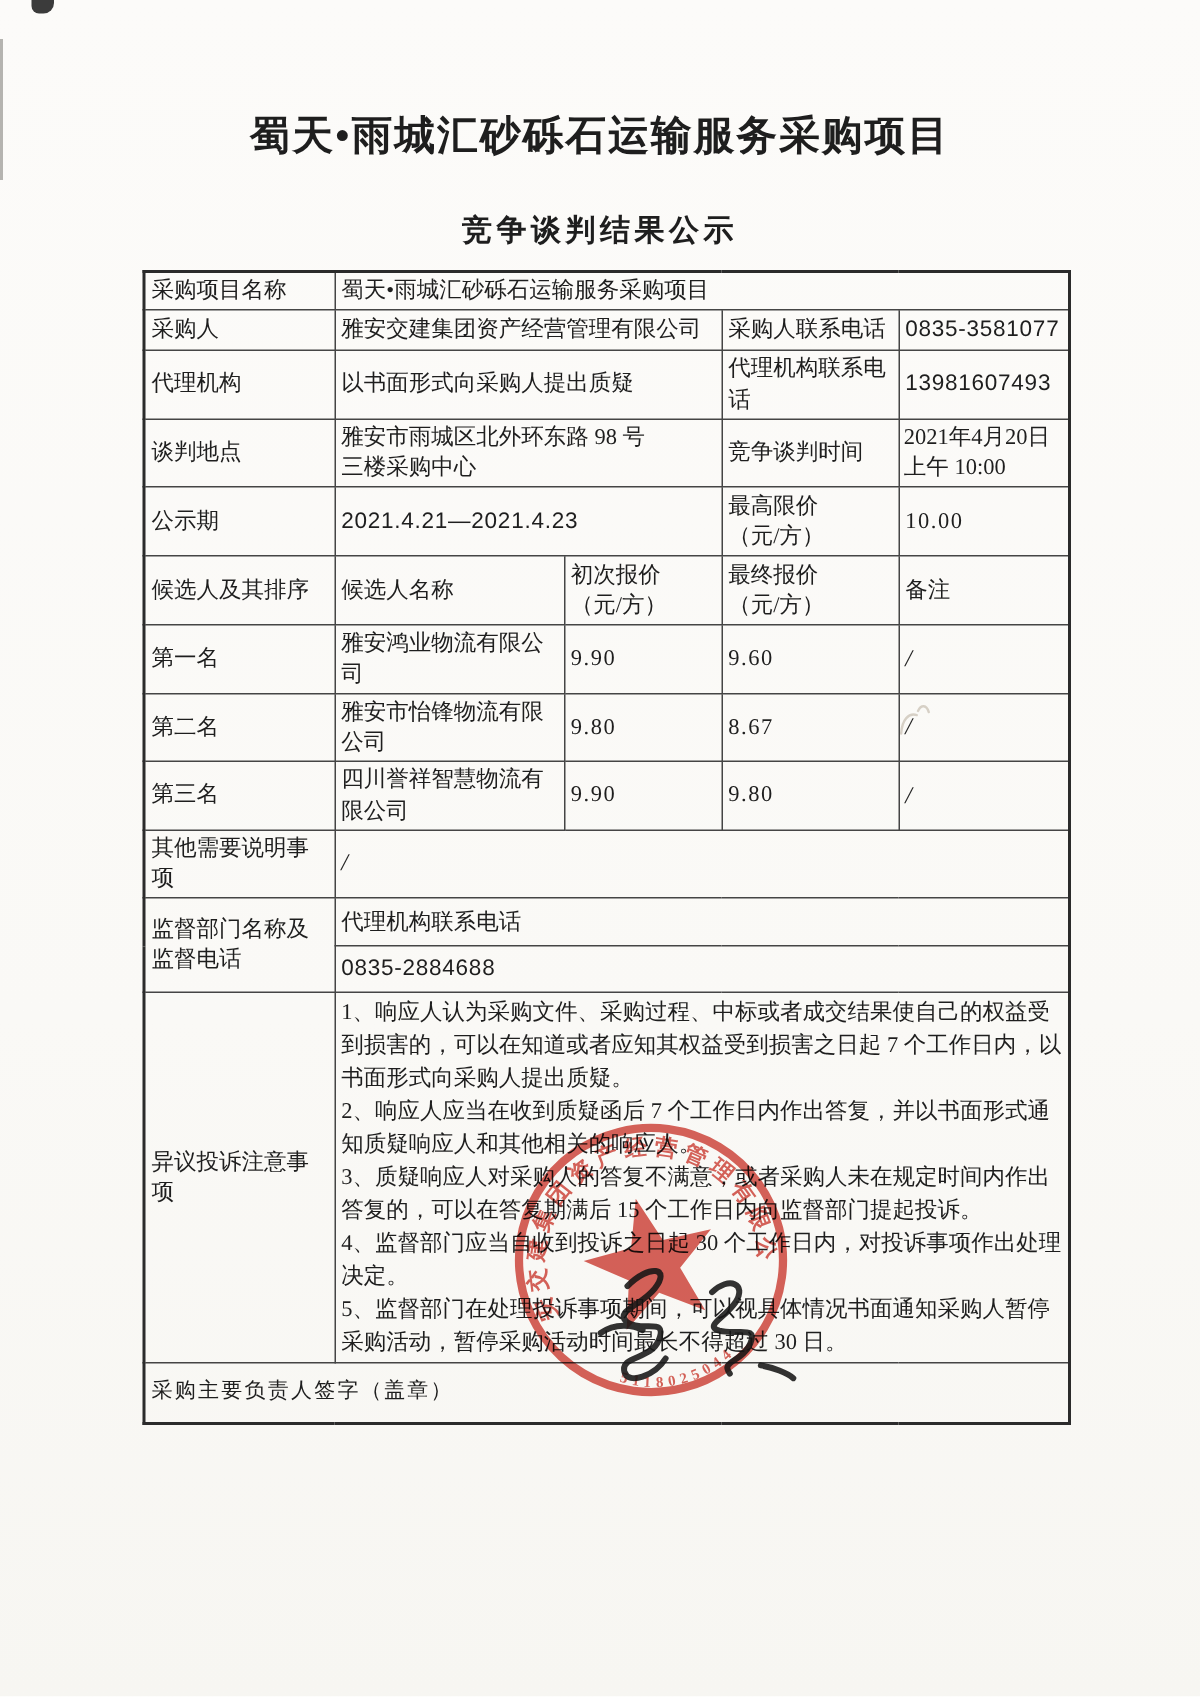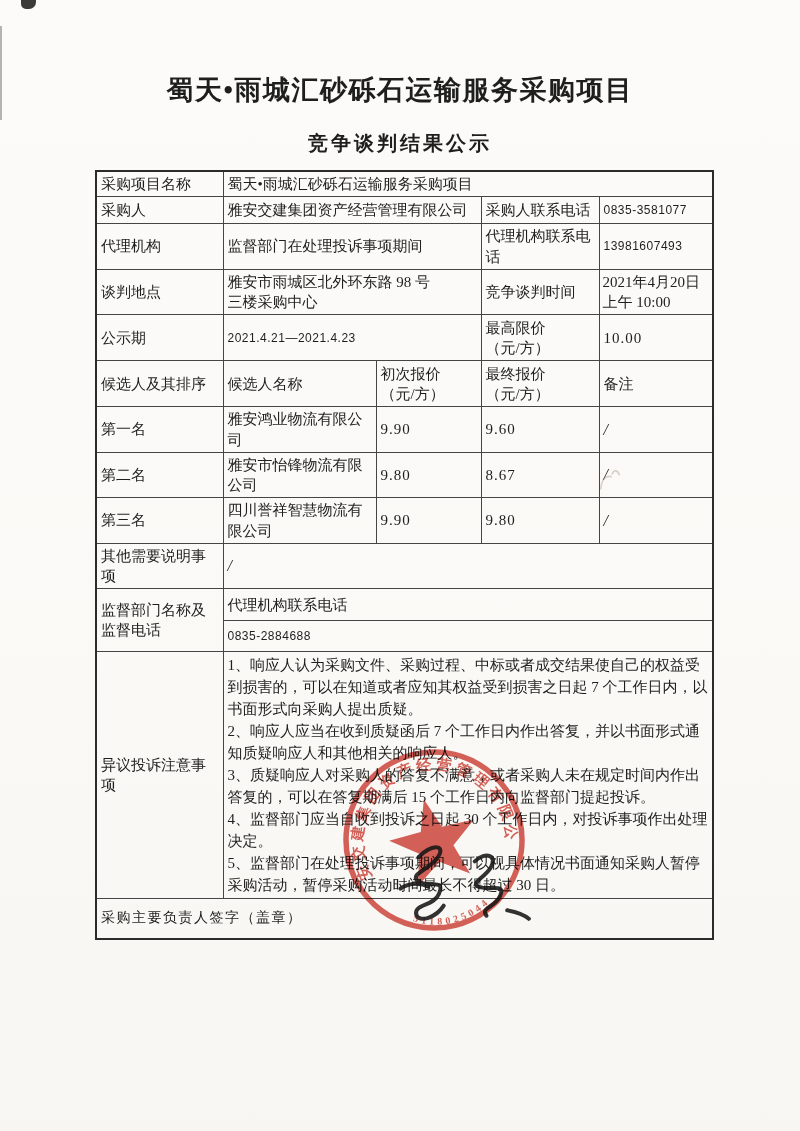--- a/index.html
+++ b/index.html
@@ -16,21 +16,21 @@
   
   .blob-top { position:absolute; left:21px; top:0; width:15px; height:9px; background:#2a2a2a; border-radius:0 0 7px 5px; opacity:.92; }
   .edge-line { position:absolute; left:0; top:26px; width:2px; height:94px; background:#8f8d89; opacity:.65; }
   .pencil-mark { position:absolute; left:594px; top:468px; opacity:.45; transform:rotate(-28deg); }
 
   .doc-title {
     padding-top:74px; text-align:center;
     font-size:27px; font-weight:bold; letter-spacing:1.5px; line-height:1.25;
   }
   .doc-subtitle {
-    margin-top:22px; text-align:center;
+    margin-top:32px; text-align:center;
     font-size:20px; font-weight:600; letter-spacing:3px;
   }
   table.doc-table {
     margin:13px 0 0 95px;
     width:617px;
     border-collapse:collapse;
     table-layout:fixed;
     font-size:15px;
     border:2px solid #2b2b2b;
   }
@@ -40,21 +40,21 @@
     text-align:left;
     vertical-align:middle;
     line-height:1.35;
     overflow:hidden;
   }
   .ta-left  { text-align:left;margin-left:34px; }
   .pl-sm    { padding-left:8px; }
   .pl-md    { padding-left:20px; }
   .va-top   { vertical-align:top; padding-top:5px; }
   .sans     { font-family:"Liberation Sans","DejaVu Sans",sans-serif; }
-  .num-lg   { font-size:12px; letter-spacing:.5px; }
+  .num-lg   { font-size:15px; letter-spacing:.5px; }
   .bid      { letter-spacing:1px; }
   .slash    { font-size:16px; font-style:italic; }
   .notes-cell { text-align:justify; padding:5px 9px 4px 9px; vertical-align:top; }
   .notes-cell p { margin:0; line-height:22px; font-size:15px; }
   .sig-cell { font-size:14px; letter-spacing:1.5px; padding-left:28px; }
 
   .stamp {
     position:absolute; left:334px; top:740px;
     transform:rotate(-14deg);
     mix-blend-mode:multiply;
@@ -91,21 +91,21 @@
         <td colspan="4">蜀天•雨城汇砂砾石运输服务采购项目</td>
       </tr>
       <tr style="height:27px">
         <td>采购人</td>
         <td colspan="2">雅安交建集团资产经营管理有限公司</td>
         <td>采购人联系电话</td>
         <td class="sans num-lg">0835-3581077</td>
       </tr>
       <tr style="height:40px">
         <td>代理机构</td>
-        <td colspan="2">监督部门在处理投诉事项期间</td>
+        <td colspan="2">以书面形式向采购人提出质疑</td>
         <td class="ta-left pl-sm">代理机构联系电话</td>
         <td class="sans num-lg">13981607493</td>
       </tr>
       <tr style="height:40px">
         <td>谈判地点</td>
         <td colspan="2">
           <span>雅安市雨城区北外环东路 98 号</span><br>
           <span>三楼采购中心</span>
         </td>
         <td>竞争谈判时间</td>

